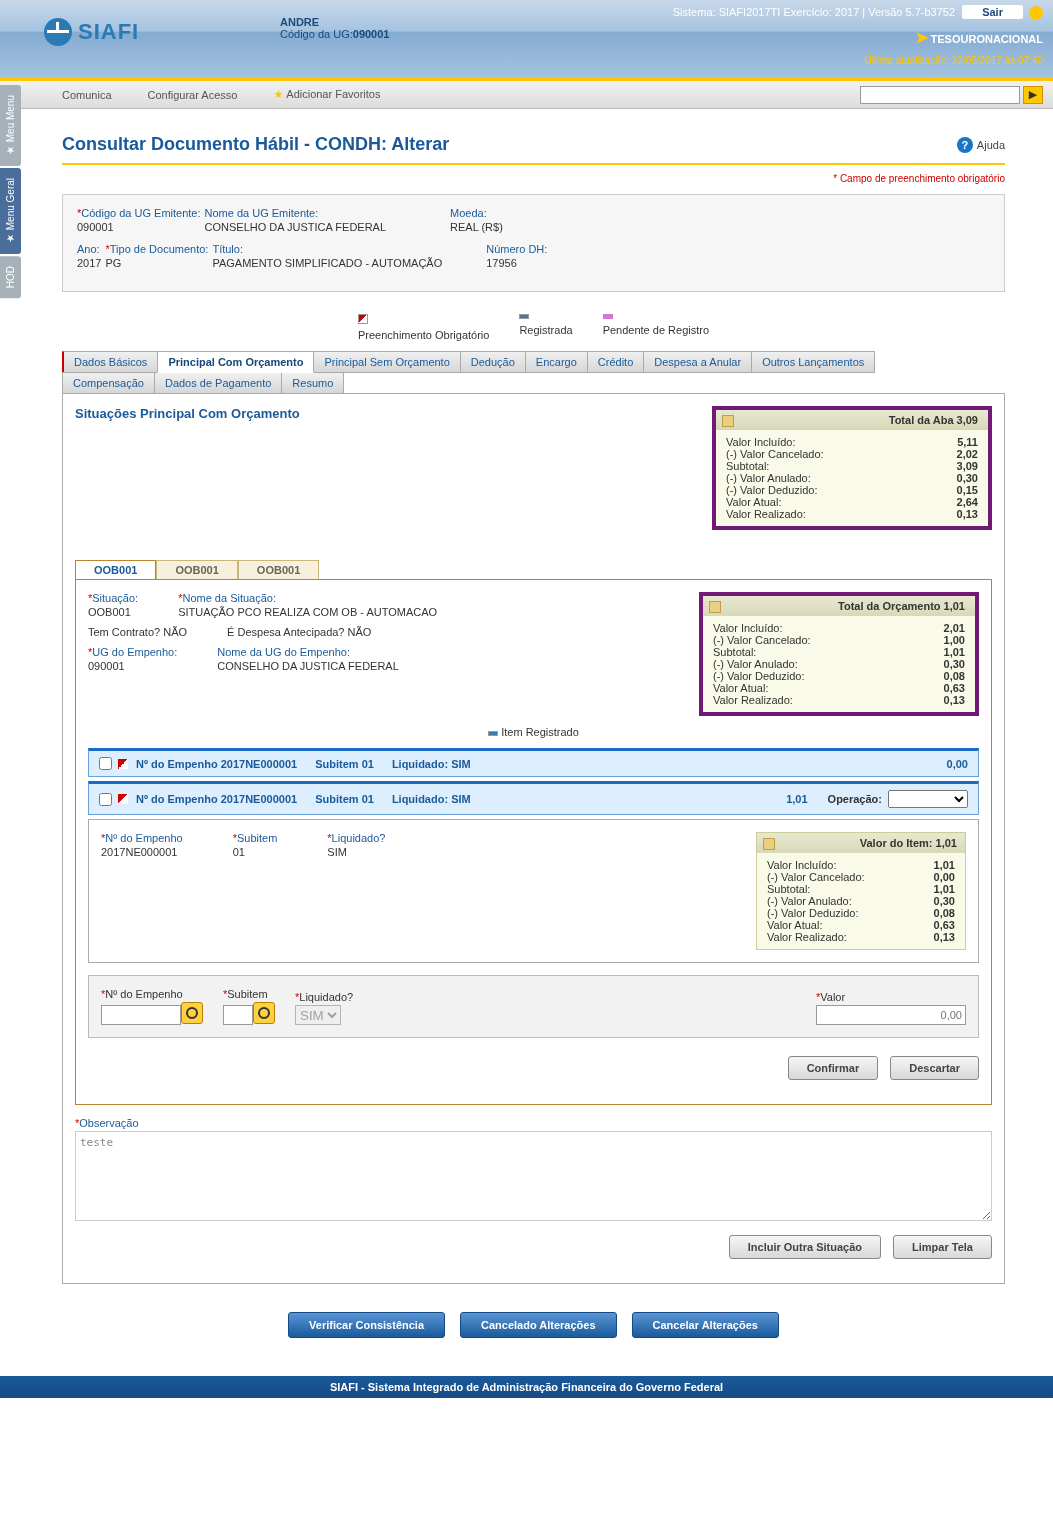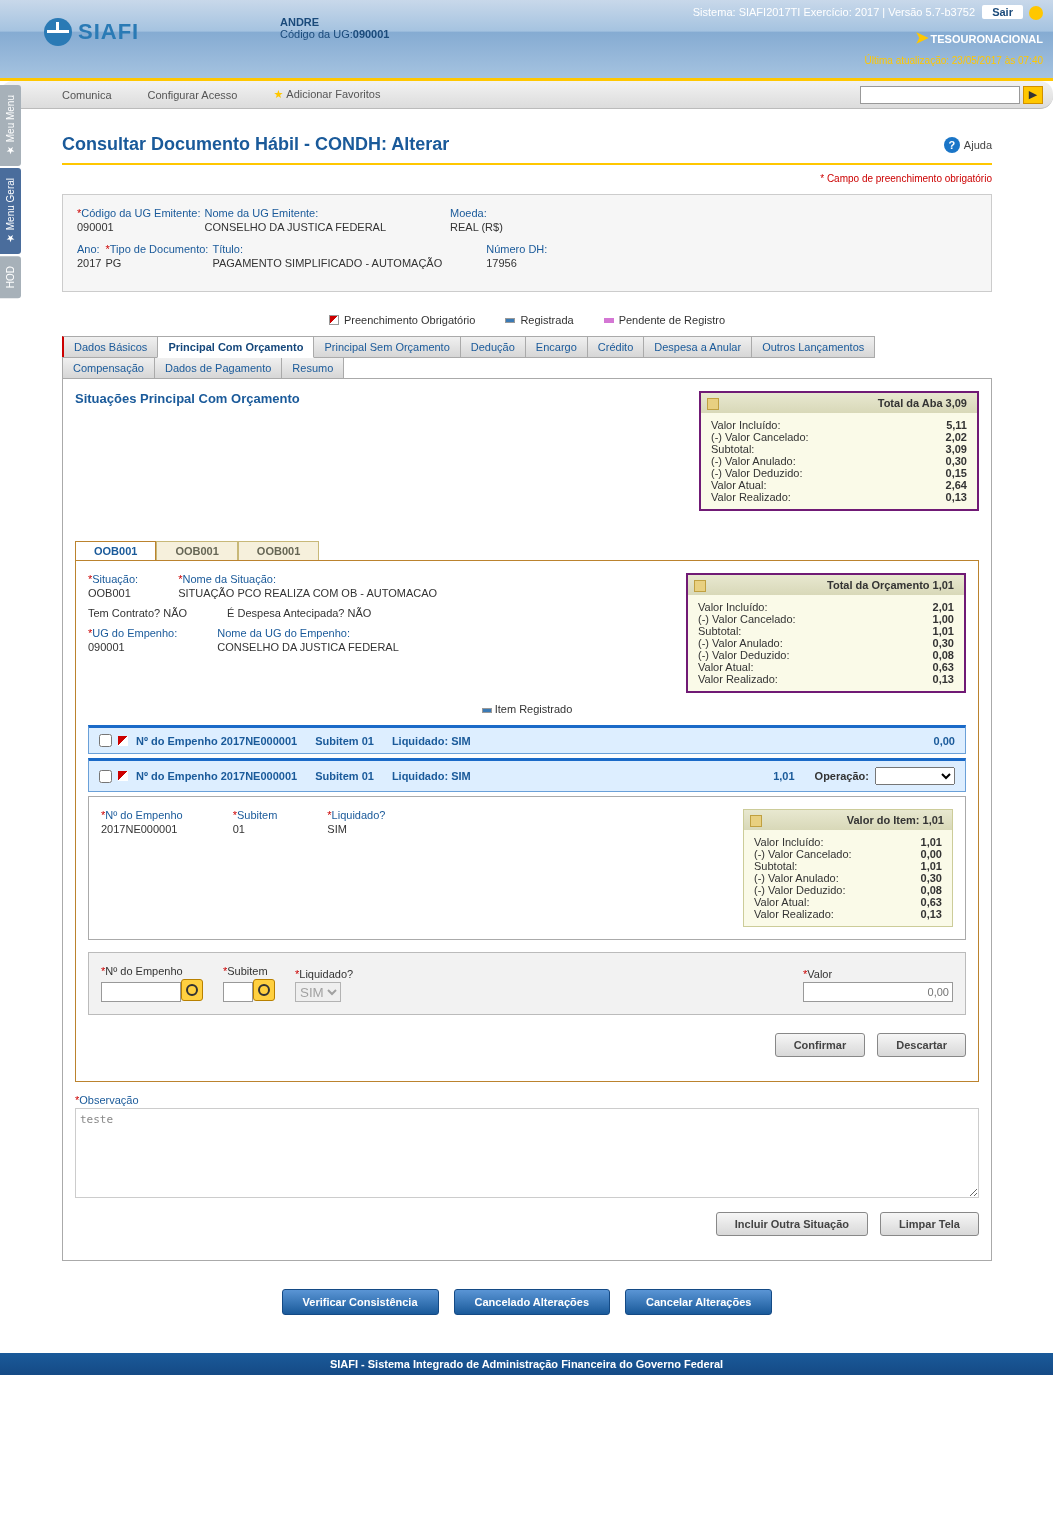--- a/index.html
+++ b/index.html
@@ -12,58 +12,58 @@
 .logo { position: absolute; left: 44px; top: 18px; display: flex; align-items: center; }
 .logo-icon { width: 28px; height: 28px; background: #2a7ab5; border-radius: 50%; position: relative; margin-right: 6px; }
 .logo-icon::before, .logo-icon::after { content:''; position:absolute; background:#fff; }
 .logo-icon::before { width: 22px; height:3px; top:12px; left:3px; }
 .logo-icon::after { width:3px; height:8px; top:4px; left:12px; }
 .logo-text { font-size: 22px; font-weight: bold; color: #2a7ab5; letter-spacing: 1px; }
 .user-block { position: absolute; left: 280px; top: 16px; font-size: 11px; color: #1a4a7a; }
 .user-block b { font-weight: bold; }
 .sys-info { position: absolute; right: 10px; top: 6px; text-align: right; font-size: 11px; }
 .sys-info .line1 { color: #fff; }
-.sair { background: #fff; color: #1a4a7a; padding: 1px 10px; font-weight: bold; border-radius: 2px; margin-left: 4px; cursor:pointer;margin-top:22px; }
+.sair { background: #fff; color: #1a4a7a; padding: 1px 20px; font-weight: bold; border-radius: 2px; margin-left: 4px; cursor:pointer;margin-top:22px; }
 .close-btn { display:inline-block; width:14px; height:14px; background:#ffc700; border-radius:50%; position:relative; margin-left:3px; vertical-align:middle; cursor:pointer;}
 .tn-logo { position:absolute; right:10px; top:28px; color:#fff; font-size:11px; font-weight:bold;}
 .tn-arrow { display:inline-block; color:#ffc700; font-size:16px; margin-right:2px;}
 .update-info { position:absolute; right:10px; top:55px; color:#ffc700; font-size:10px;}
 .yellow-bar { height:3px; background:#ffc700; }
-.menubar { background: linear-gradient(#f2f2f2,#dcdcdc); height: 28px; padding-left: 44px; border-bottom:1px solid #bbb; display:flex; align-items:center;border-radius:13px; }
+.menubar { background: linear-gradient(#f2f2f2,#dcdcdc); height: 28px; padding-left: 44px; border-bottom:1px solid #bbb; display:flex; align-items:center; }
 .menu-item { padding: 5px 18px; color:#555; font-size:11px; cursor:pointer; }
 .star-icon { color:#ffc700; margin-right:3px;}
 .search-box { margin-left:auto; display:flex; align-items:center; margin-right:10px;}
 .search-box input { width:160px; height:18px; border:1px solid #999; font-size:11px; padding-left:3px;}
 .go-btn { width:20px; height:18px; background:#ffc700; border:1px solid #d09000; margin-left:3px; cursor:pointer; display:flex; align-items:center; justify-content:center;}
-.content { padding: 25px 61px 20px 62px; }
+.content { padding: 25px 48px 20px 62px; }
 .page-title-row { display:flex; align-items:center; border-bottom:2px solid #ffc700; padding-bottom:8px; margin-bottom:8px;}
 .page-title { font-size:18px; font-weight:bold; color:#1a5a9a; }
 .help { margin-left:auto; display:flex; align-items:center; color:#444; cursor:pointer;}
 .help-icon { width:16px; height:16px; background:#1a75c7; border-radius:50%; color:#fff; display:inline-flex; align-items:center; justify-content:center; font-weight:bold; margin-right:4px;}
 .req-note { text-align:right; color:#c00; font-size:10px; margin-bottom:10px;}
 .panel { border:1px solid #ccc; background:#f6f6f6; padding:12px 14px; margin-bottom:12px;}
 .row { display:flex; gap:4px; margin-bottom:10px;}
 .field-label { color:#1a5a9a; font-size:11px; display:block; margin-bottom:2px;}
 .field-label .req { color:#c00;}
 .field-value { color:#333; font-size:11px;}
 .legend-row { display:flex; justify-content:center; gap:30px; padding:10px 0;}
-.legend-item { display:flex; align-items:center; gap:5px; font-size:11px;}
+.legend-item { display:flex; gap:5px; font-size:11px;flex-direction:column;}
 .legend-sq { width:10px; height:10px;}
 .legend-sq.req { background:linear-gradient(135deg, #c00 50%, #fff 50%); border:1px solid #999;}
 .legend-sq.reg { background:#3a7ab5; border:1px solid #999; width:10px; height:5px;}
 .legend-sq.pend { background:#d477d4; width:10px; height:5px;}
 .tabs-row1 { display:flex; flex-wrap:wrap;}
 .tab { background:linear-gradient(#f0f0f0,#d6d6d6); border:1px solid #aaa; padding:4px 10px; font-size:11px; color:#1a5a9a; cursor:pointer; margin-right:-1px; margin-bottom:-1px;}
 .tab.sel { background:#fff; font-weight:bold; color:#14467a; border-bottom-color:#fff; position:relative; z-index:1;}
 .tab.req-marker { border-left:2px solid #c00;}
 .tabs-row2 { display:flex;}
 .main-panel { border:1px solid #aaa; padding:12px; background:#fff;}
 .situ-header { display:flex; justify-content:space-between; align-items:flex-start;}
 .situ-title { font-weight:bold; color:#1a5a9a; font-size:13px;}
-.totals-box { border:2px solid #701a75; background:#fafae8; width:280px; padding:6px 10px; font-size:11px;}
+.totals-box { border:4px solid #701a75; background:#fafae8; width:280px; padding:6px 10px; font-size:11px;}
 .totals-header { background:linear-gradient(#e8e8d0,#d8d8b8); margin:-6px -10px 6px -10px; padding:4px 10px; text-align:right; font-weight:bold; position:relative;}
 .totals-header .collapse-ico { position:absolute; left:6px; top:5px; width:12px; height:12px; background:#e8d080; border:1px solid #c0a040; cursor:pointer;}
 .totals-row { display:flex; justify-content:space-between;}
 .totals-row b { font-weight:bold;}
 .sub-tabs { display:flex; margin-top:30px;}
 .subtab { border:1px solid #bb832e; border-bottom:none; padding:3px 18px; font-size:11px; color:#1a5a9a; font-weight:bold; background:#fefbee; cursor:pointer;}
 .subtab.sel { background:#fff; }
 .subtab:not(.sel) { background:#f6f0dc; color:#665; border-color:#c8b878;}
 .situ-panel { border:1px solid #bb832e; padding:12px; background:#fff;}
 .inner-row { display:flex; gap:40px; margin-bottom:8px;}

